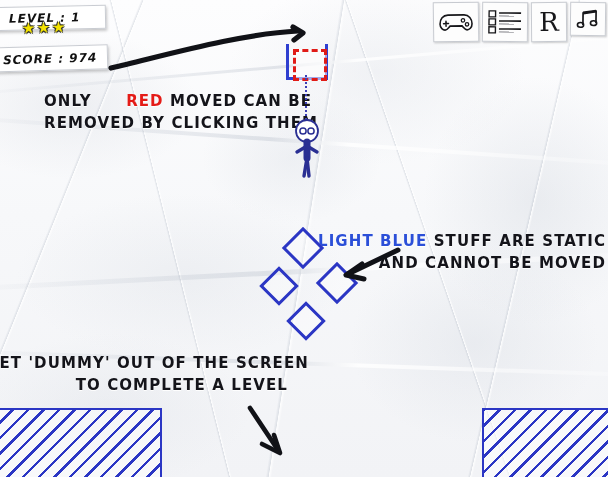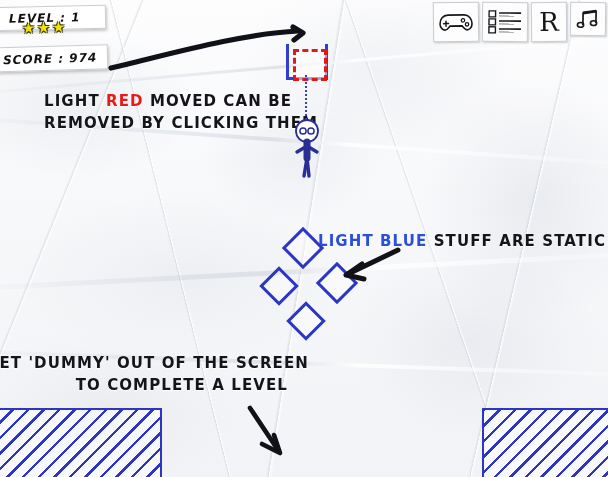--- a/index.html
+++ b/index.html
@@ -133,21 +133,21 @@
     position: absolute;
     font-family: "DejaVu Sans", sans-serif;
     font-weight: bold;
     color: #14141a;
     letter-spacing: 1.1px;
     font-size: 15px;
     line-height: 22px;
     white-space: nowrap;
     text-shadow: 0 1px 0 rgba(255,255,255,0.9);
   }
-  .note .hl-red  { color: #e41b17; }
+  .note .hl-red  { color: #e41b17; margin-left: 28px; }
   .note .hl-blue { color: #2b4fd8; }
 
   #note-red    { left: 44px;  top: 90px; }
   #note-blue   { right: 2px;  top: 230px; text-align: right; }
   #note-dummy  { left: -14px; top: 352px; text-align: right; width: 302px; }
 
   
   .obj { position: absolute; }
 
   
@@ -290,21 +290,21 @@
       </svg>
     </div>
   </div>
 
   <svg class="arrow-svg" id="arrow-to-block" width="205" height="45" viewBox="0 0 205 45">
     <path d="M3 42 C55 30, 130 8, 190 5" fill="none" stroke="#111217" stroke-width="5.2" stroke-linecap="round"></path>
     <path d="M185 1 L195 7 L186 14" fill="none" stroke="#111217" stroke-width="5.2" stroke-linecap="round" stroke-linejoin="round"></path>
   </svg>
 
   <div class="note" id="note-red">
-    <div><span>LIGHT </span><span class="hl-red">RED</span><span> MOVED CAN BE</span></div>
+    <div><span>ONLY </span><span class="hl-red">RED</span><span> MOVED CAN BE</span></div>
     <div>REMOVED BY CLICKING THEM</div>
   </div>
 
   <div class="obj" id="clamp">
     <div class="bracket"></div>
   </div>
   <div class="obj" id="red-block"></div>
   <div class="obj" id="rope"></div>
 
   <div class="obj" id="dummy">
@@ -315,20 +315,21 @@
       <path d="M19 24 L19 40" stroke="#2a2f93" stroke-width="7" stroke-linecap="round"></path>
       <path d="M19 28 L9 34" stroke="#2a2f93" stroke-width="3.4" stroke-linecap="round"></path>
       <path d="M19 28 L29 34" stroke="#2a2f93" stroke-width="3.4" stroke-linecap="round"></path>
       <path d="M19 40 L16 58" stroke="#2a2f93" stroke-width="3.4" stroke-linecap="round"></path>
       <path d="M19 40 L21 58" stroke="#2a2f93" stroke-width="3.4" stroke-linecap="round"></path>
     </svg>
   </div>
 
   <div class="note" id="note-blue">
     <div><span class="hl-blue">LIGHT BLUE</span><span> STUFF ARE STATIC</span></div>
+    <div>AND CANNOT BE MOVED</div>
   </div>
 
   <div class="obj diamond" id="dia-top"></div>
   <div class="obj diamond" id="dia-left"></div>
   <div class="obj diamond" id="dia-right"></div>
   <div class="obj diamond" id="dia-bot"></div>
 
   <svg class="arrow-svg" id="arrow-to-diamond" width="62" height="40" viewBox="0 0 62 40">
     <path d="M58 4 L8 28" fill="none" stroke="#111217" stroke-width="5" stroke-linecap="round"></path>
     <path d="M22 18 L6 29 L24 33" fill="none" stroke="#111217" stroke-width="5" stroke-linecap="round" stroke-linejoin="round"></path>

